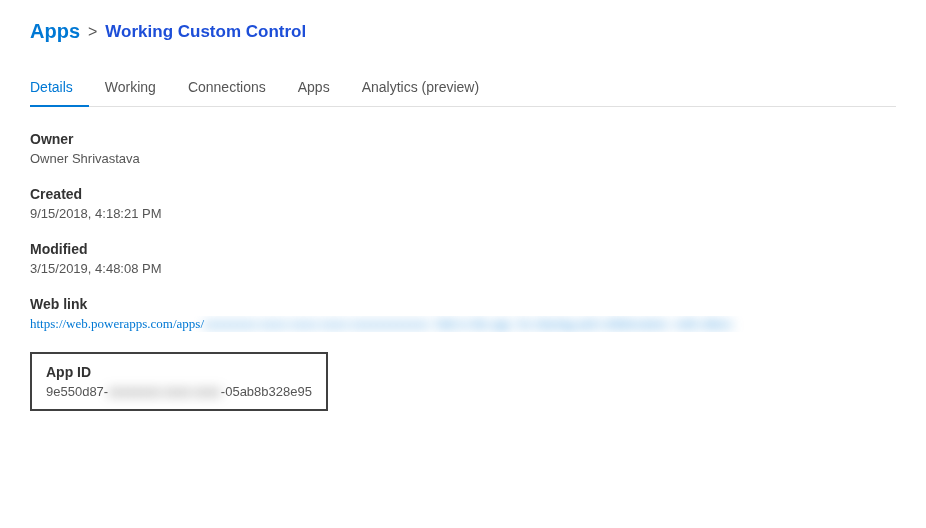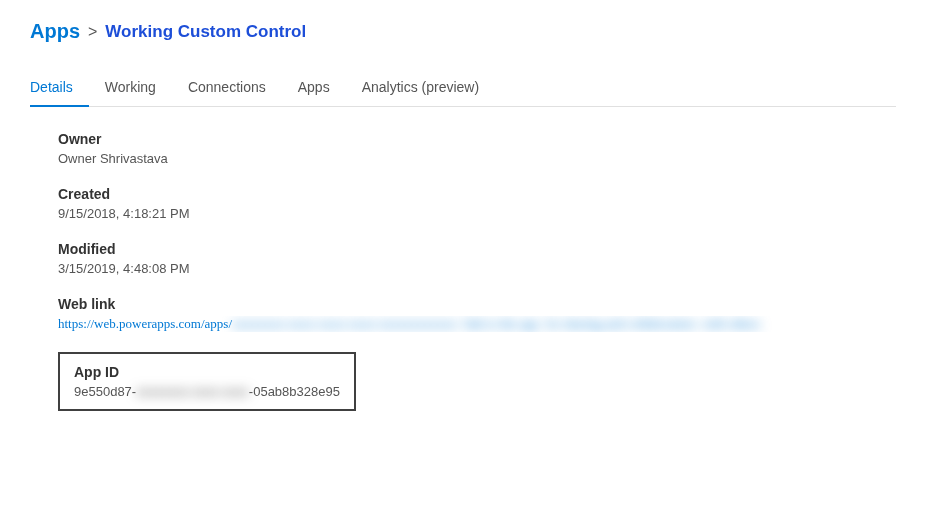--- a/index.html
+++ b/index.html
@@ -77,21 +77,20 @@
       color: #0078d4;
       border-bottom: 2px solid #0078d4;
       font-weight: 500;
     }
 
     
     .details-section {
       display: flex;
       flex-direction: column;
       gap: 0;
-      margin-left: 28px;
     }
 
     .field-group {
       margin-bottom: 20px;
     }
 
     .field-label {
       font-size: 14px;
       font-weight: 600;
       color: #333;

